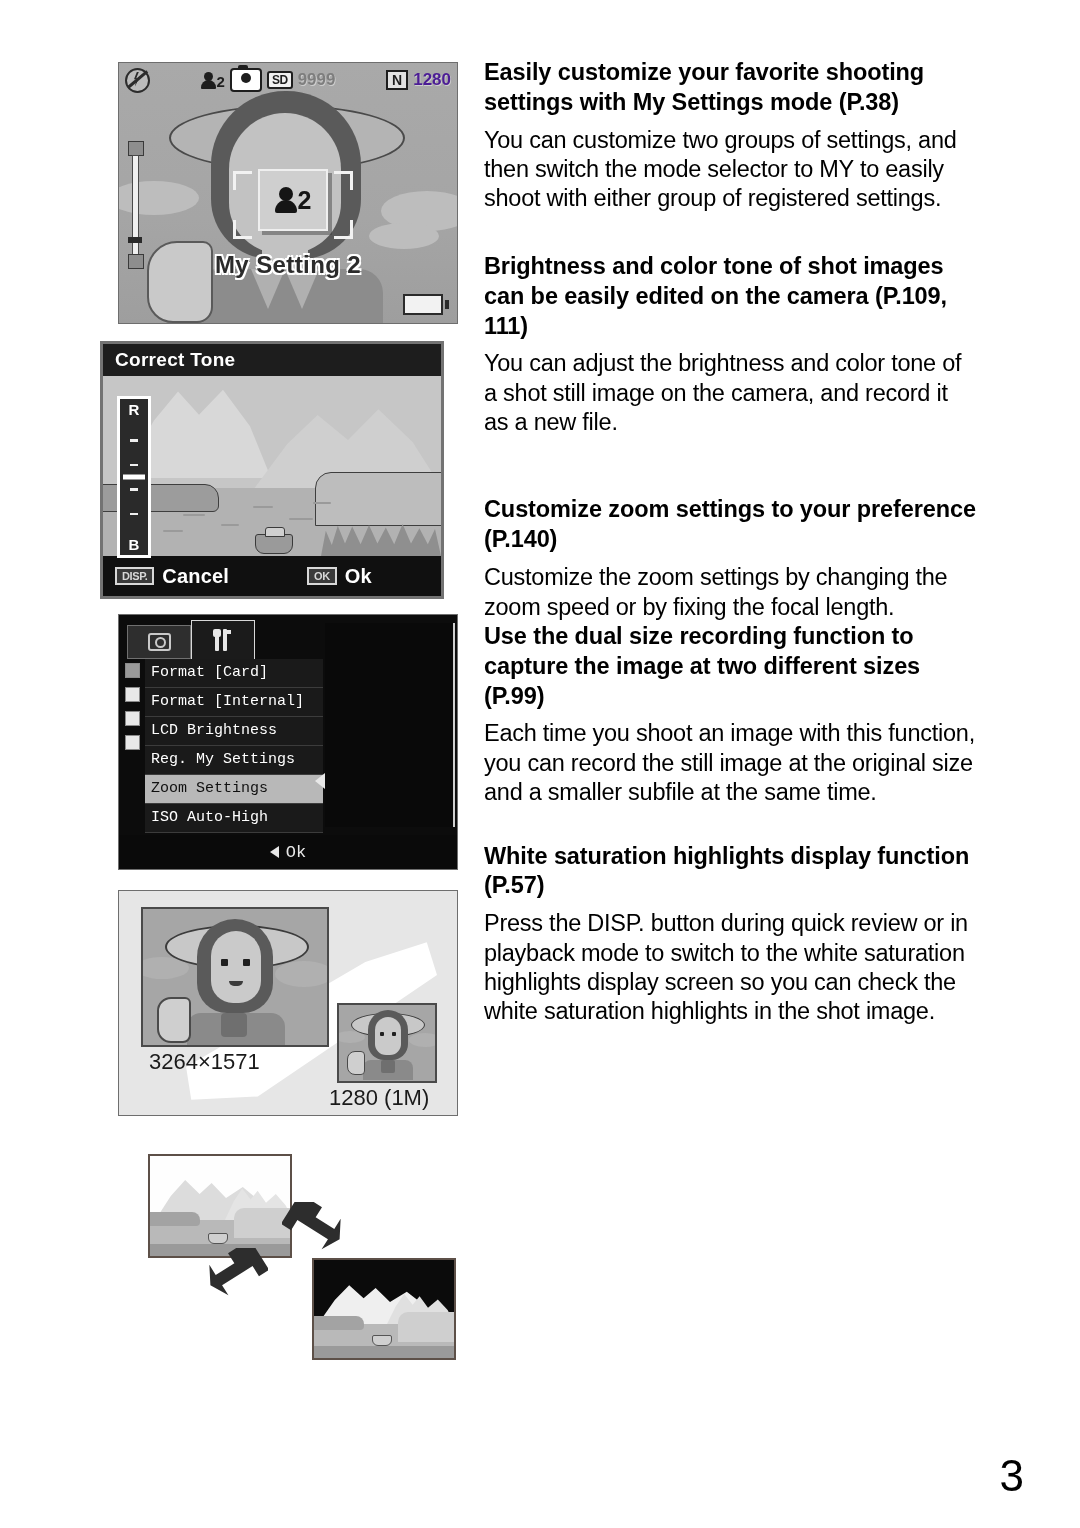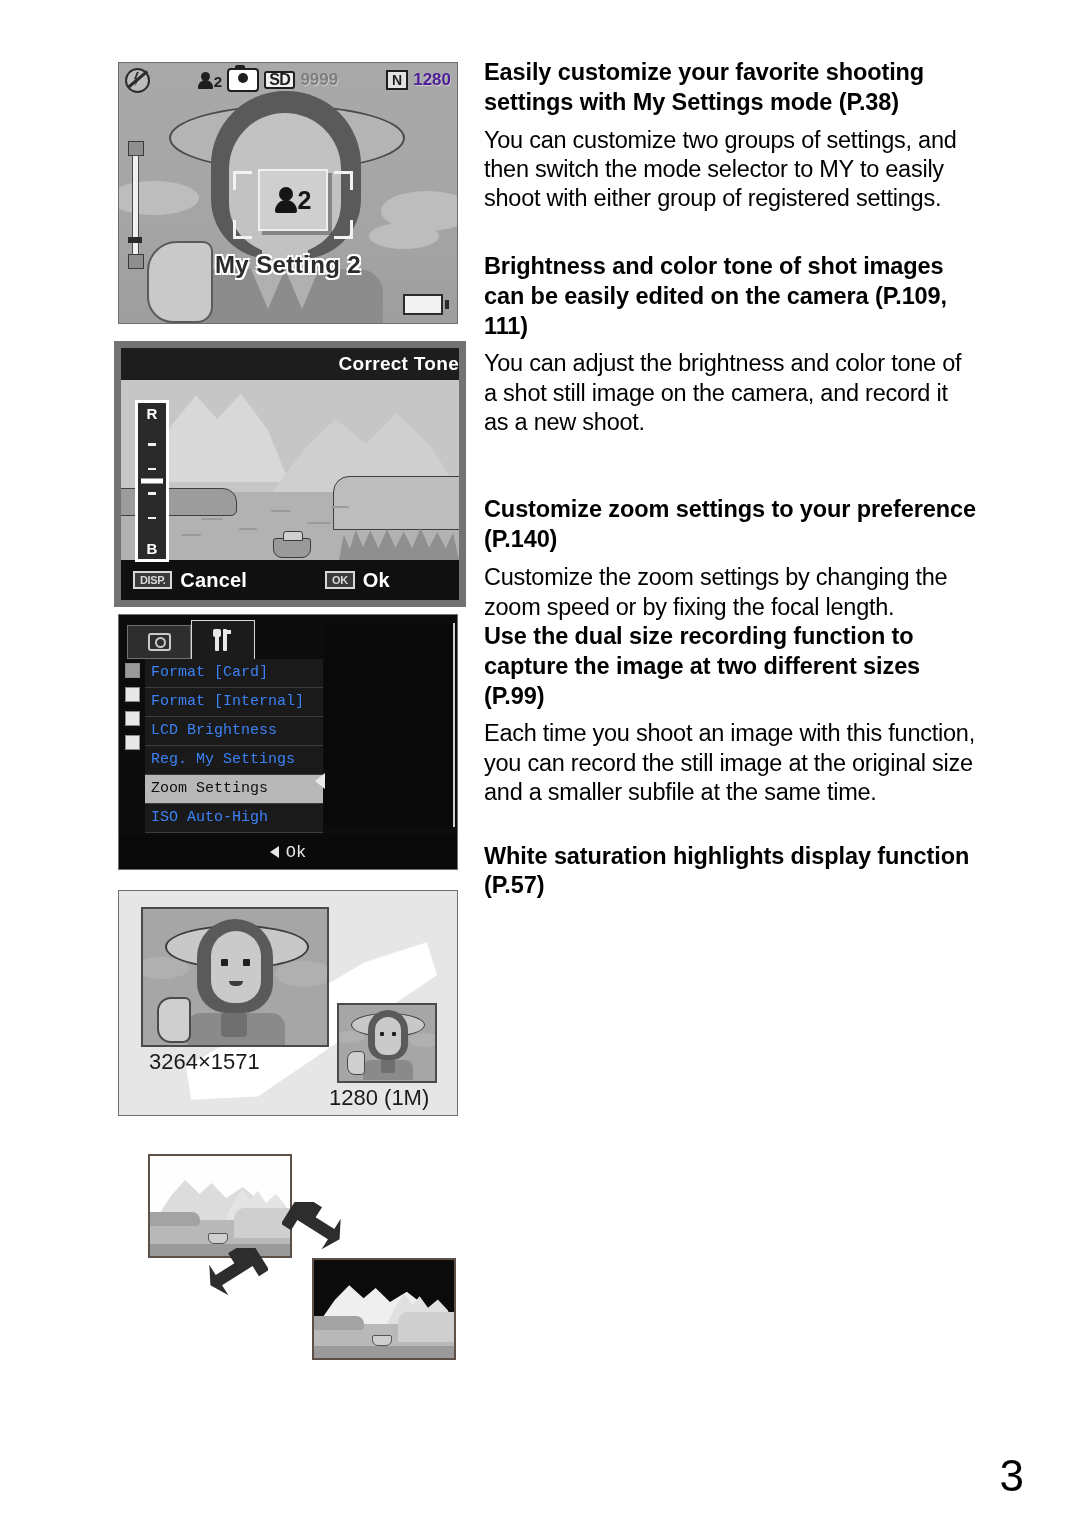--- a/index.html
+++ b/index.html
@@ -177,21 +177,21 @@
   }
   .icon-cam::before {
     content:''; position:absolute; left:9px; top:3px; width:10px; height:10px;
     background:#1e1e1e; border-radius:50%;
   }
   .icon-cam::after {
     content:''; position:absolute; left:6px; top:-5px; width:10px; height:4px;
     background:#1e1e1e; border-radius:2px 2px 0 0;
   }
   .icon-sd {
-    font-size:16px; font-weight:bold; color:#1e1e1e; background:#f0f0f0;
+    font-size:12px; font-weight:bold; color:#1e1e1e; background:#f0f0f0;
     border:2px solid #1e1e1e; border-radius:3px; padding:0 3px; line-height:14px;
     flex:none; letter-spacing:-0.5px;
   }
   .shots {
     font-size:17px; font-weight:bold; color:#7e7e7e; letter-spacing:0px;
     text-shadow: 0.8px 0.8px 0 #cfcfcf; flex:none;
   }
   .icon-n {
     font-size:14px; font-weight:bold; color:#1e1e1e; background:#e2e2e2;
     border:2px solid #1e1e1e; padding:0 4px; line-height:16px; flex:none;
@@ -222,22 +222,22 @@
   }
   #lcd-live .batt .body2 {
     width:36px; height:17px; background:#f2f2f2; border:2px solid #2b2b2b;
   }
   #lcd-live .batt .tip {
     width:4px; height:9px; background:#2b2b2b;
   }
 
   
   #correct-tone {
-    left: 114px; top: 341px; width: 338px; height: 252px;
-    background: #1d1d1d; border: 7px solid #737373; overflow:hidden;text-align:right;
+    left: 100px; top: 341px; width: 338px; height: 252px;
+    background: #1d1d1d; border: 3px solid #737373; overflow:hidden;
   }
   #correct-tone .title {
     position:absolute; left:0; right:0; top:0; height:32px;
     color:#fff; font-size:19px; font-weight:bold; line-height:32px;
     padding-left:12px; background:#1d1d1d; letter-spacing:0.3px;
   }
   #correct-tone .photo {
     position:absolute; left:0; right:0; top:32px; height:180px;
     background:#b9b9b9; overflow:hidden;
   }
@@ -351,21 +351,21 @@
     display:flex; flex-direction:column; gap:9px;
   }
   #zoom-menu .leftdots span {
     width:13px; height:13px; background:#e8e8e8; border:1px solid #8a8a8a;
   }
   #zoom-menu .leftdots span.on { background:#9a9a9a; }
   #zoom-menu .list {
     position:absolute; left:26px; top:44px; width:178px;
   }
   #zoom-menu .row {
-    height:28px; line-height:28px; background:#1a1a1a; color:#3b82f6;
+    height:28px; line-height:28px; background:#1a1a1a; color:#ffffff;
     font-size:15px; padding-left:6px; border-bottom:1px solid #3c3c3c;
     white-space:nowrap; overflow:hidden;
   }
   #zoom-menu .row.sel {
     background:#b8b8b8; color:#101010; font-weight:normal;
   }
   #zoom-menu .rightpane {
     position:absolute; left:206px; top:8px; width:128px; bottom:42px;
     background:#090909; border-right:2px solid #cfcfcf;
   }
@@ -663,32 +663,33 @@
 
 <div class="text-col">
 
   <div class="feature" style="margin-top:58px;">
     <h2>Easily customize your favorite shooting settings with My Settings mode (P.38)</h2>
     <p>You can customize two groups of settings, and then switch the mode selector to MY to easily shoot with either group of registered settings.</p>
   </div>
 
   <div class="feature" style="margin-top:38px;">
     <h2>Brightness and color tone of shot images can be easily edited on the camera (P.109, 111)</h2>
-    <p>You can adjust the brightness and color tone of a shot still image on the camera, and record it as a new shoot.</p>
+    <p>You can adjust the brightness and color tone of a shot still image on the camera, and record it as a new file.</p>
   </div>
 
   <div class="feature" style="margin-top:58px;">
     <h2>Customize zoom settings to your preference (P.140)</h2>
     <p>Customize the zoom settings by changing the zoom speed or by fixing the focal length.</p>
   </div>
 
   <div class="feature" style="">
     <h2>Use the dual size recording function to capture the image at two different sizes (P.99)</h2>
     <p>Each time you shoot an image with this function, you can record the still image at the original size and a smaller subfile at the same time.</p>
   </div>
 
   <div class="feature" style="margin-top:34px;">
     <h2>White saturation highlights display function (P.57)</h2>
+    <p>Press the DISP. button during quick review or in playback mode to switch to the white saturation highlights display screen so you can check the white saturation highlights in the shot image.</p>
   </div>
 
 </div>
 
 <div class="page-num">3</div>
 
 </body></html>

